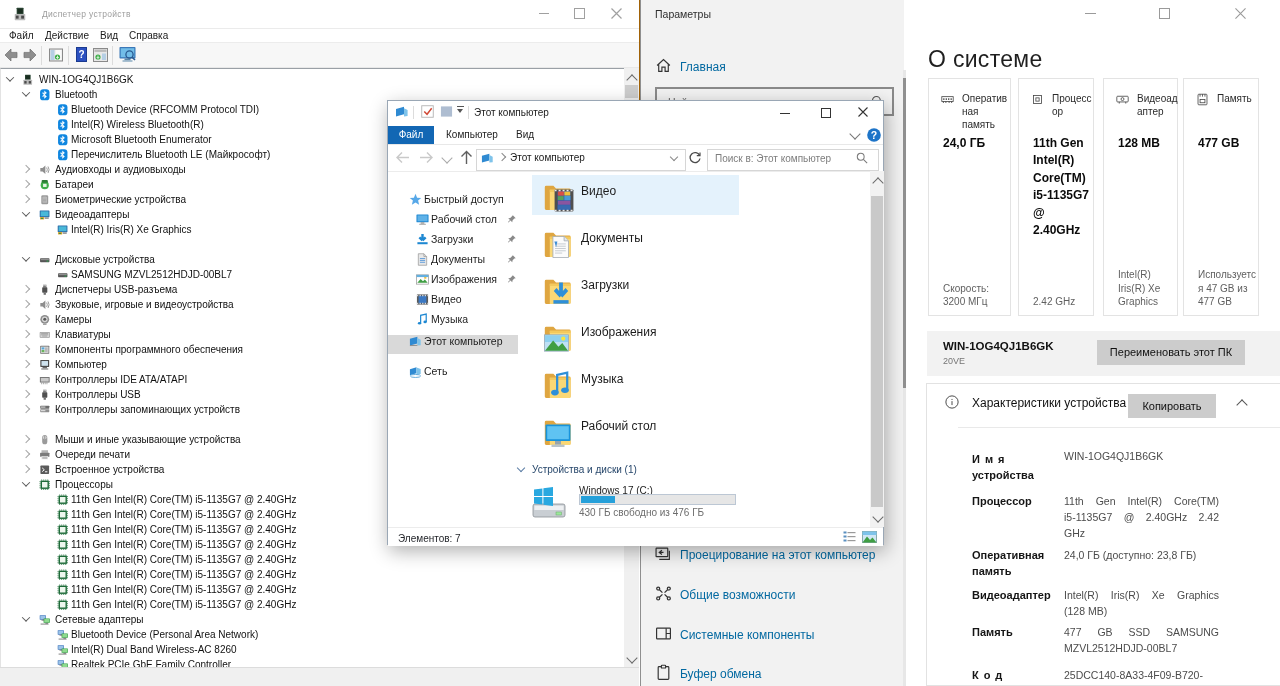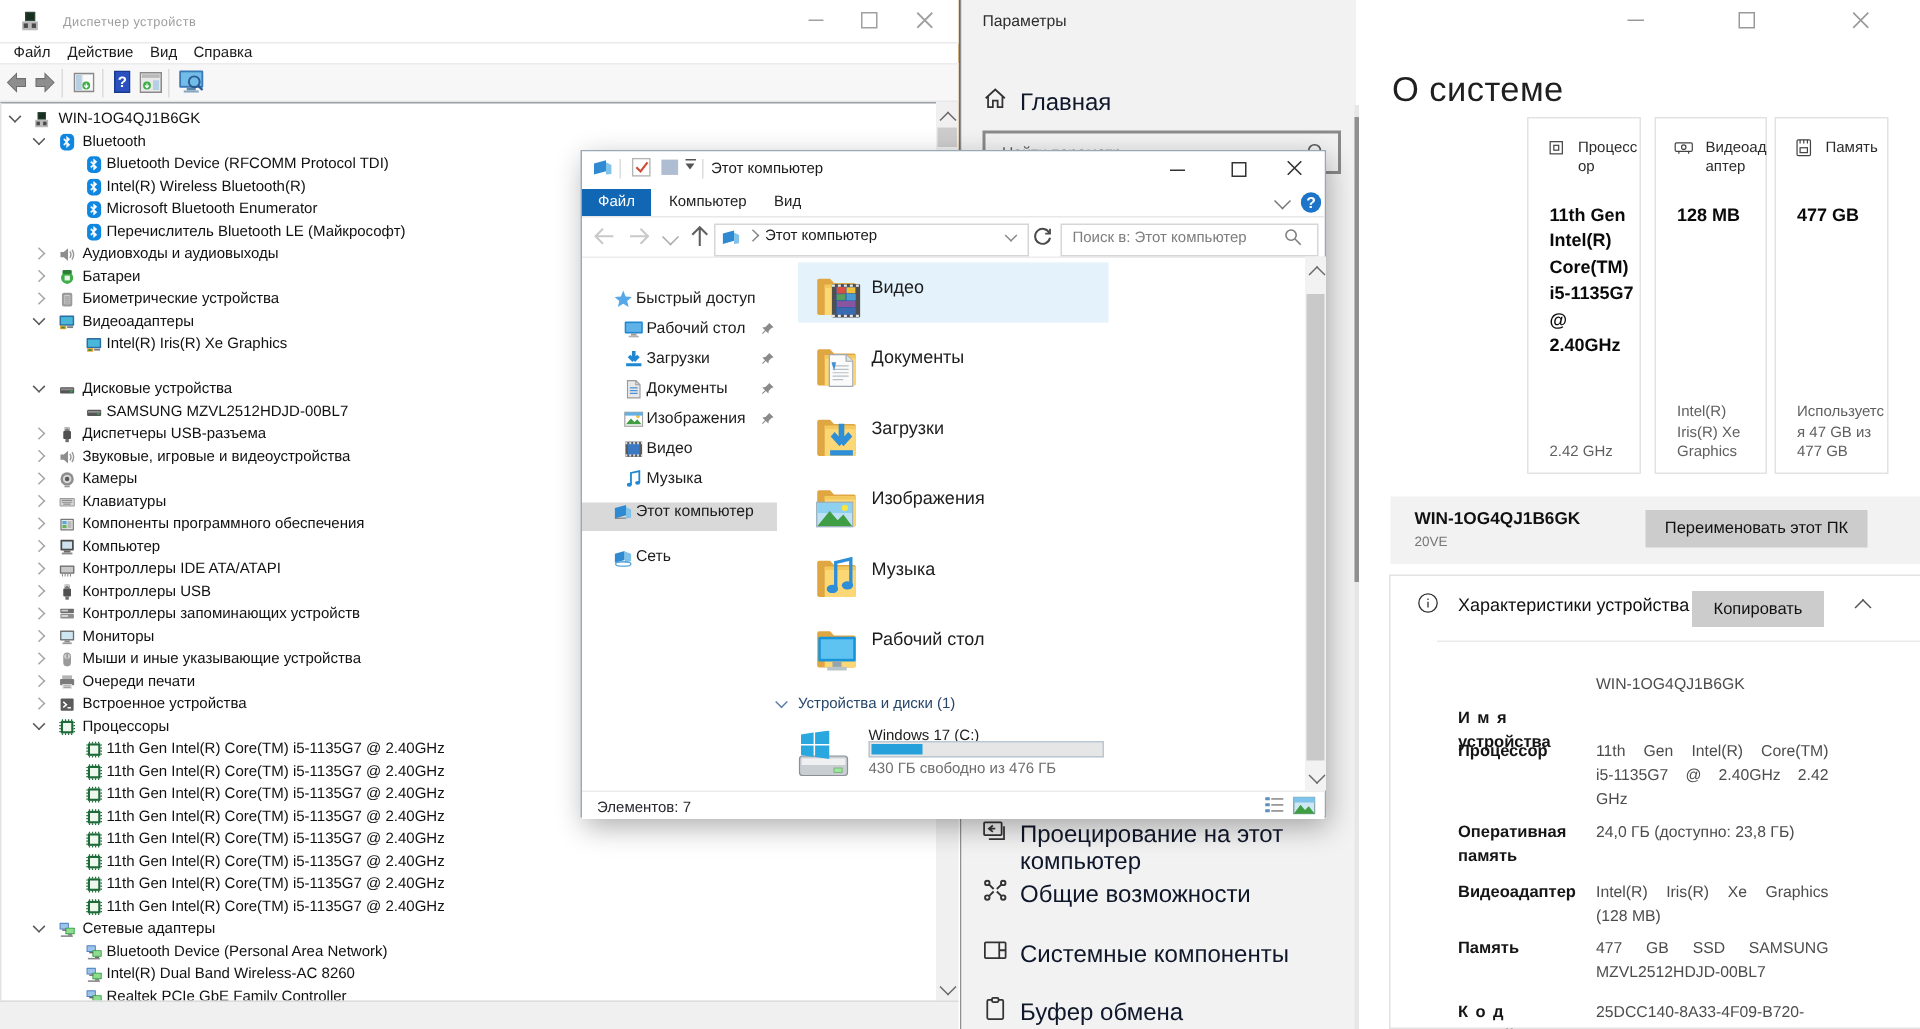--- a/index.html
+++ b/index.html
@@ -18,21 +18,21 @@
 .chv.c{transform:rotate(-45deg);border-color:#a6a6a6}
 .chv.o{transform:rotate(45deg) translate(-1px,-1px);border-color:#5a5a5a}
 #dm .sb{position:absolute;left:624px;top:68px;width:15px;height:599px;background:#f0f0f0}
 #dm .sb .thumb{position:absolute;left:1px;top:17px;width:13px;height:13px;background:#cdcdcd}
 .sarr{position:absolute;width:7px;height:7px;border-right:1.3px solid #6a6a6a;border-bottom:1.3px solid #6a6a6a}
 #dm .status{position:absolute;left:0;top:667px;width:100%;height:19px;background:#f0f0f0;border-top:1px solid #dcdcdc}
 
 #st{position:absolute;left:640px;top:0;width:640px;height:686px;background:#fff;border-left:1px solid #8f8f8f}
 #st .side{position:absolute;left:0;top:0;width:263px;height:686px;background:#f2f2f2}
 #st .side .ttl{position:absolute;left:14px;top:8px;font-size:10.5px;color:#2e2e2e}
-#st .nav{position:absolute;left:0;width:266px;height:36px;font-size:16px;color:#0f172a}
+#st .nav{position:absolute;left:0;width:266px;height:36px;font-size:12px;color:#0369a1}
 #st .nav .nt{position:absolute;left:39px;top:10px}
 #st .nav svg{position:absolute;left:14px;top:7px;width:17px;height:17px}
 #st .search{position:absolute;left:14px;top:87px;width:239px;height:29px;border:2px solid #8a8a8a;background:#f2f2f2;box-sizing:border-box}
 #st .main{position:absolute;left:265px;top:0;width:375px;height:686px;background:#fff}
 h1.about{position:absolute;left:287px;top:46px;margin:0;font-size:23px;font-weight:400;color:#1f1f1f;letter-spacing:0.3px}
 .card{position:absolute;top:78px;height:238px;border:1px solid #e3e3e3;background:#fff;box-sizing:border-box}
 .card .ic{position:absolute;left:12px;top:13px;width:13px;height:13px}
 .card .lb{position:absolute;left:33px;top:13px;font-size:10px;line-height:13.2px;color:#2b2b2b}
 .card .val{position:absolute;left:14px;top:56px;font-size:12px;line-height:17.4px;font-weight:700;color:#0a0a0a;white-space:nowrap}
 .card .bt{position:absolute;left:14px;bottom:7px;font-size:10px;line-height:13.2px;color:#5f5f5f}
@@ -384,27 +384,20 @@
         </svg>
         <span class="tl" style="left:54px">Контроллеры USB</span>
       </div>
 <div class="trow" style="top:333px">
         <span class="chv c" style="left:22px"></span>
         <svg class="ti" style="left:38px" viewBox="0 0 13 13">
           <use href="#i-sto"></use>
         </svg>
         <span class="tl" style="left:54px">Контроллеры запоминающих устройств</span>
       </div>
-<div class="trow" style="top:348px">
-        <span class="chv c" style="left:22px"></span>
-        <svg class="ti" style="left:38px" viewBox="0 0 13 13">
-          <use href="#i-mon"></use>
-        </svg>
-        <span class="tl" style="left:54px">Мониторы</span>
-      </div>
 <div class="trow" style="top:363px">
         <span class="chv c" style="left:22px"></span>
         <svg class="ti" style="left:38px" viewBox="0 0 13 13">
           <use href="#i-mou"></use>
         </svg>
         <span class="tl" style="left:54px">Мыши и иные указывающие устройства</span>
       </div>
 <div class="trow" style="top:378px">
         <span class="chv c" style="left:22px"></span>
         <svg class="ti" style="left:38px" viewBox="0 0 13 13">
@@ -562,20 +555,29 @@
  <div class="main">
   
   
   </div>
  <span style="position:absolute;left:444px;top:13px;width:11px;height:1px;background:#9a9a9a"></span>
  <span style="position:absolute;left:518px;top:8px;width:9px;height:9px;border:1px solid #9a9a9a"></span>
  <svg style="position:absolute;left:594px;top:8px;width:11px;height:11px" viewBox="0 0 12 12">
       <path d="M0.5 0.5 L11.5 11.5 M11.5 0.5 L0.5 11.5" stroke="#9a9a9a" stroke-width="1.2"></path>
     </svg>
  <h1 class="about">О системе</h1>
+ <div class="card" style="left:287px;width:83px">
+   <div class="ic"><svg viewBox="0 0 16 16" fill="none" stroke="#444" stroke-width="1">
+          <rect x="1" y="4.5" width="14" height="6"></rect>
+          <path d="M3.5 6.5 v2 M6.5 6.5 v2 M9.5 6.5 v2 M12.5 6.5 v2 M3 10.5 v1.5 M6 10.5 v1.5 M10 10.5 v1.5 M13 10.5 v1.5" stroke-width="1.4"></path>
+        </svg></div>
+      <div class="lb">Оператив<br>ная<br>память</div>
+   <div class="val">24,0 ГБ</div>
+      <div class="bt">Скорость:<br>3200 МГц</div>
+ </div>
  <div class="card" style="left:377px;width:76px">
    <div class="ic"><svg viewBox="0 0 16 16" fill="none" stroke="#444" stroke-width="1">
           <rect x="3" y="3" width="10" height="10"></rect>
           <rect x="6" y="6" width="4" height="4"></rect>
         </svg></div>
       <div class="lb">Процесс<br>ор</div>
    <div class="val">11th Gen<br>Intel(R)<br>Core(TM)<br>i5-1135G7<br>@<br>2.40GHz</div>
       <div class="bt">2.42 GHz</div>
  </div>
  <div class="card" style="left:462px;width:75px">
@@ -605,21 +607,21 @@
  <div class="btn" style="left:456px;top:340px;width:148px;height:25px;line-height:25px">Переименовать этот ПК</div>
  <div class="chbox"></div>
  <svg viewBox="0 0 16 16" style="position:absolute;left:304px;top:395px;width:14px;height:14px" fill="none" stroke="#333" stroke-width="1">
       <circle cx="8" cy="8" r="7"></circle>
       <path d="M8 7 v4.5 M8 4.5 v1.2"></path>
     </svg>
  <span style="position:absolute;left:331px;top:396px;font-size:12px;color:#111">Характеристики устройства</span>
  <div class="btn" style="left:487px;top:394px;width:88px;height:24px;line-height:24px">Копировать</div>
  <span class="sarr" style="left:597px;top:401px;transform:rotate(-135deg);border-color:#555"></span>
  <div style="position:absolute;left:317px;top:427px;width:323px;height:1px;background:#e9e9e9"></div>
- <div class="dlab" style="top:471px"><span style="letter-spacing:5px">Имя</span><br>устройства</div>
+ <div class="dlab" style="top:451px"><span style="letter-spacing:5px">Имя</span><br>устройства</div>
  <div class="dval" style="top:448px">WIN-1OG4QJ1B6GK</div>
  <div class="dlab" style="top:493px">Процессор</div>
  <div class="dval" style="top:493px"><span class="jl">
         <span>11th</span>
         <span>Gen</span>
         <span>Intel(R)</span>
         <span>Core(TM)</span>
       </span><span class="jl">
         <span>i5-1135G7</span>
         <span>@</span>

